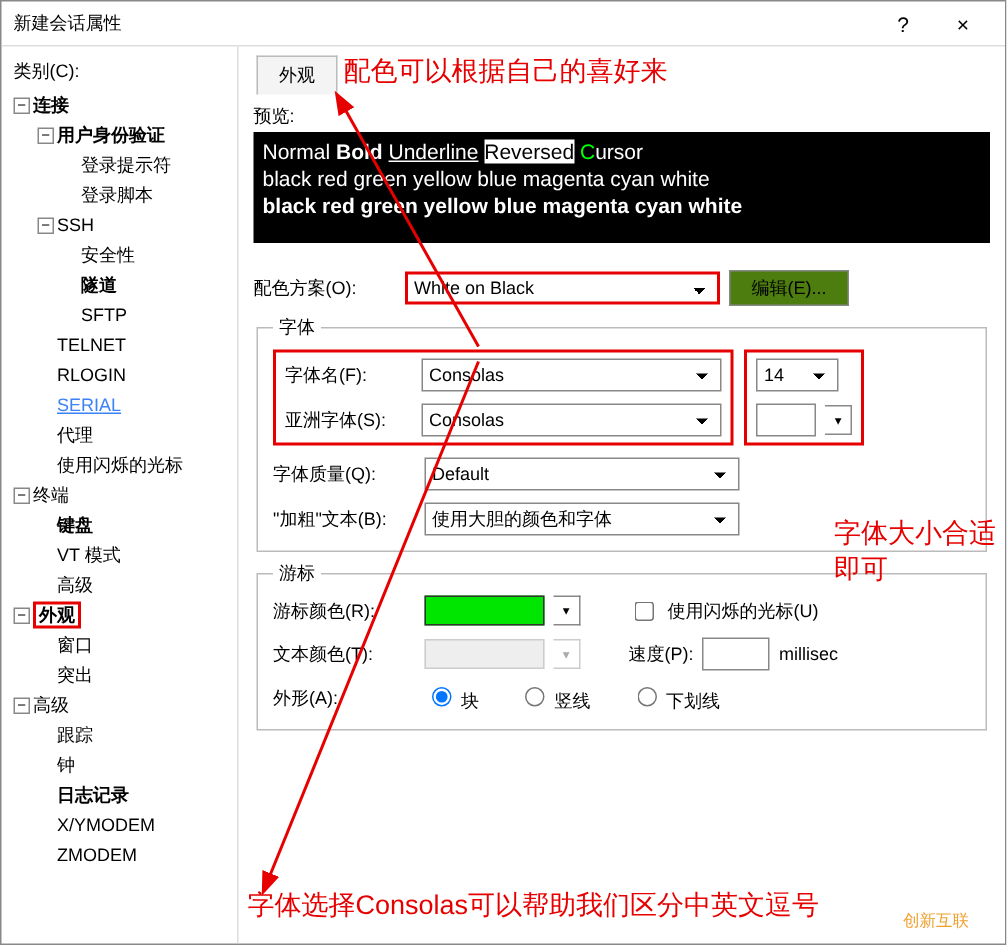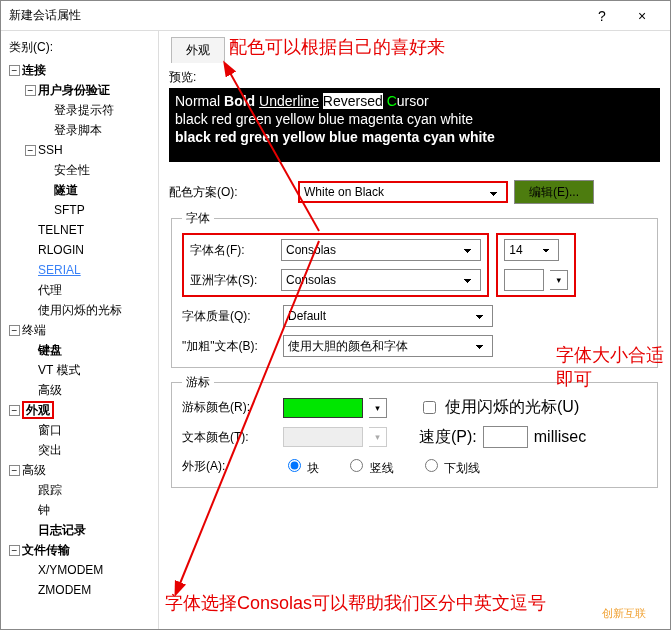--- a/index.html
+++ b/index.html
@@ -30,21 +30,21 @@
 .row { display: flex; align-items: center; margin-top: 8px; gap: 6px; }
 .row .lbl { width: 95px; font-size: 12px; }
 select, input[type=text] { font-size: 12px; height: 22px; border: 1px solid #888; background: #fff; padding: 0 4px; }
 select { appearance: none; background-image: linear-gradient(45deg, transparent 50%, #000 50%), linear-gradient(135deg, #000 50%, transparent 50%); background-position: calc(100% - 12px) 9px, calc(100% - 8px) 9px; background-size: 4px 4px; background-repeat: no-repeat; padding-right: 20px; }
 button.winbtn { height: 24px; padding: 0 14px; border: 1px solid #888; background: #4d7c0f; font-size: 12px; cursor: pointer; }
 fieldset { border: 1px solid #bbb; margin-top: 6px; padding: 6px 10px 10px 10px; }
 fieldset legend { font-size: 12px; padding: 0 4px; }
 .red-box { border: 2px solid #e60000; }
 .anno { position: absolute; color: #e60000; font-size: 18px; pointer-events: none; }
 .radio-lbl { font-size: 12px; margin-right: 20px; }
-.chk-lbl { font-size: 16px; }
+.chk-lbl { font-size: 12px; }
 .color-swatch { width: 80px; height: 20px; background: #00e600; border: 1px solid #333; display: inline-block; vertical-align: middle; }
 .small-drop { width: 18px; height: 20px; border: 1px solid #888; border-left: none; display: inline-block; vertical-align: middle; text-align: center; line-height: 18px; font-size: 9px; }
 svg.arrows { position: absolute; top: 0; left: 0; pointer-events: none; }
 .watermark { position: absolute; right: 20px; bottom: 6px; font-size: 11px; color: #f0a030; background: rgba(255,255,255,0.6); padding: 2px 4px; border-radius: 3px; }
 .sel-input { background: #0a64c8; color: #fff; }
 </style>
 </head>
 <body>
 
 <div class="window">
@@ -74,41 +74,40 @@
           <div class="tree-item"><span class="sp" style="width:20px"></span><span class="sp" style="width:13px"></span><span class=" bold">键盘</span></div>
           <div class="tree-item"><span class="sp" style="width:20px"></span><span class="sp" style="width:13px"></span><span class="">VT 模式</span></div>
           <div class="tree-item"><span class="sp" style="width:20px"></span><span class="sp" style="width:13px"></span><span class="">高级</span></div>
           <div class="tree-item"><span class="sp" style="width:4px"></span><span class="tw">−</span><span class="hl-red  bold">外观</span></div>
           <div class="tree-item"><span class="sp" style="width:20px"></span><span class="sp" style="width:13px"></span><span class="">窗口</span></div>
           <div class="tree-item"><span class="sp" style="width:20px"></span><span class="sp" style="width:13px"></span><span class="">突出</span></div>
           <div class="tree-item"><span class="sp" style="width:4px"></span><span class="tw">−</span><span class="">高级</span></div>
           <div class="tree-item"><span class="sp" style="width:20px"></span><span class="sp" style="width:13px"></span><span class="">跟踪</span></div>
           <div class="tree-item"><span class="sp" style="width:20px"></span><span class="sp" style="width:13px"></span><span class="">钟</span></div>
           <div class="tree-item"><span class="sp" style="width:20px"></span><span class="sp" style="width:13px"></span><span class=" bold">日志记录</span></div>
-          <div class="tree-item"><span class="sp" style="width:4px"></span><span class="tw">−</span><span class=" bold">文件传输</span></div>
           <div class="tree-item"><span class="sp" style="width:20px"></span><span class="sp" style="width:13px"></span><span class="">X/YMODEM</span></div>
           <div class="tree-item"><span class="sp" style="width:20px"></span><span class="sp" style="width:13px"></span><span class="">ZMODEM</span></div>
         </div>
     </div>
     <div class="main">
       <div class="tab-row">
         <span class="tab">外观</span>
       </div>
       <div class="preview-label">预览:</div>
       <div class="preview">
         <div>
           <span>Normal </span><span class="b">Bold </span><span class="u">Underline</span> <span class="rev">Reversed</span> <span class="cur">C</span><span>ursor</span>
         </div>
         <div>black red green yellow blue magenta cyan white</div>
         <div class="b">black red green yellow blue magenta cyan white</div>
       </div>
 
       <div class="row" style="margin-top:18px;">
         <span class="lbl"><span>配色方案(O):</span></span>
-        <select class="red-box" style="width:210px;margin-left:28px;">
+        <select class="red-box" style="width:210px;">
           <option>White on Black</option>
         </select>
         <button class="winbtn">编辑(E)...</button>
       </div>
 
       <fieldset>
         <legend>字体</legend>
         <div class="red-box" style="padding:4px 6px; display:inline-block;">
           <div class="row" style="margin-top:0;">
             <span class="lbl" style="width:85px;">字体名(F):</span>

